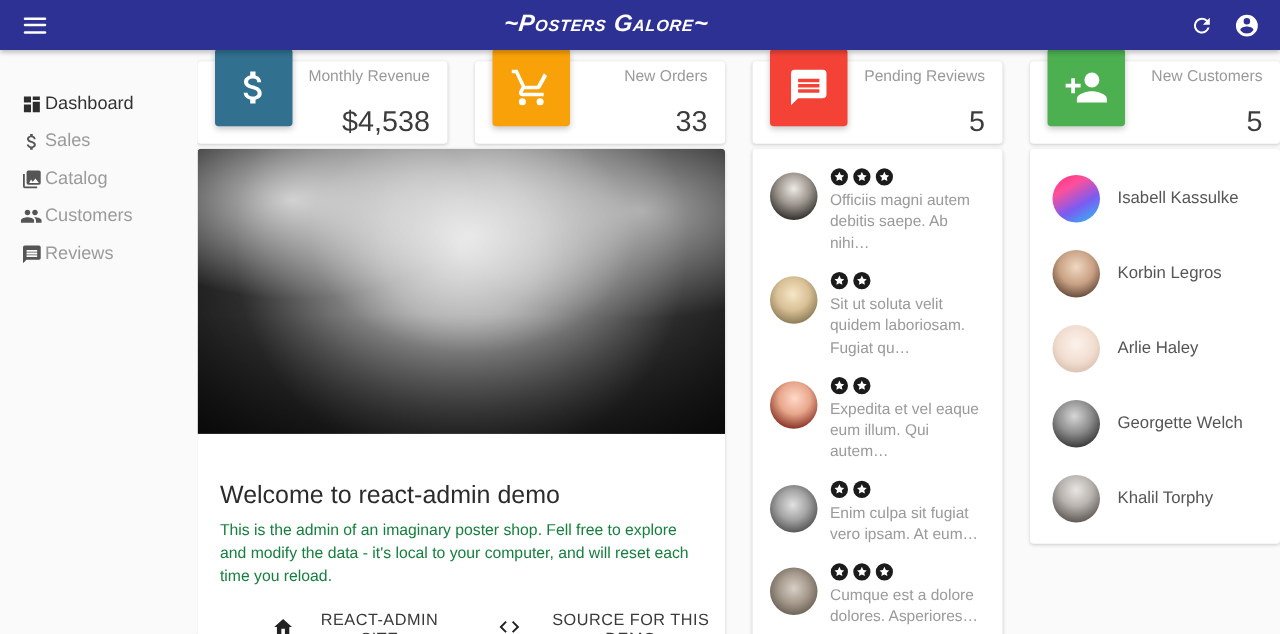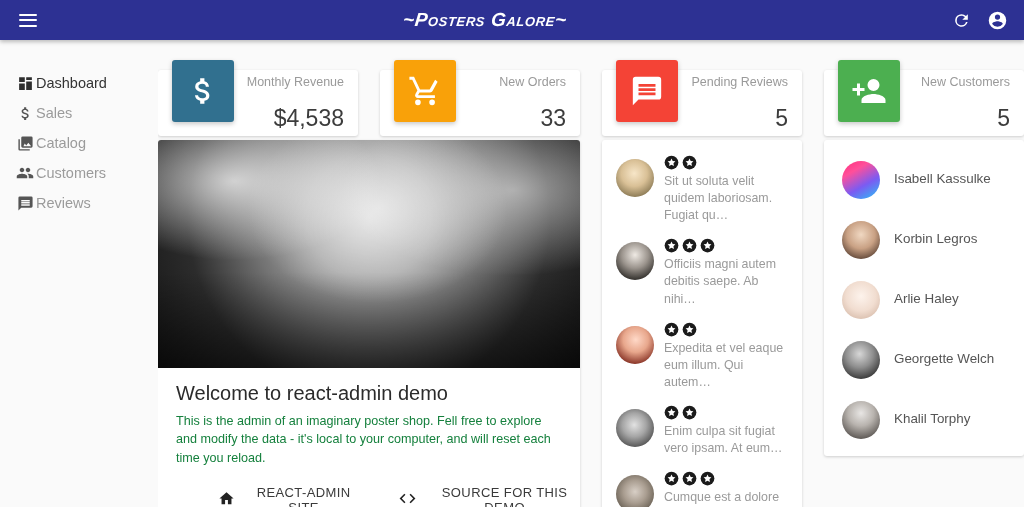--- a/index.html
+++ b/index.html
@@ -50,21 +50,21 @@
     cursor: pointer;
   }
   .nav-icon { width: 22px; height: 22px; display: flex; align-items: center; justify-content: center; flex: 0 0 22px; }
   .nav-label { font-size: 14.5px; color: #9b9b9b; line-height: 1; }
   .nav-item.active .nav-label { color: #333; }
   .nav-item.active .nav-icon svg { fill: #2e2e2e; }
   .nav-icon svg { fill: #555; }
   .nav-sp { height: 14px; }
 
   
-  .main { position: absolute; top: 52px; left: 158px; width: 866px; height: 430px; }
+  .main { position: absolute; top: 31px; left: 158px; width: 866px; height: 430px; }
 
   .col { position: absolute; top: 0; }
   .col-a { left: 0;   width: 200px; }
   .col-b { left: 222px; width: 200px; }
   .col-c { left: 444px; width: 200px; }
   .col-d { left: 666px; width: 200px; }
 
   
   .stat-wrap { position: relative; height: 84px; }
   .stat-card {
@@ -106,21 +106,21 @@
     position: relative;
   }
   .welcome-photo::after {
     content:""; position: absolute; inset: 0;
     background:
       radial-gradient(ellipse at 52% 30%, rgba(255,255,255,.55) 0%, rgba(255,255,255,0) 42%),
       radial-gradient(ellipse at 18% 18%, rgba(250,250,250,.75) 0%, rgba(255,255,255,0) 30%),
       radial-gradient(ellipse at 84% 22%, rgba(240,240,240,.6) 0%, rgba(255,255,255,0) 34%),
       linear-gradient(180deg, rgba(0,0,0,0) 58%, rgba(0,0,0,.55) 100%);
   }
-  .welcome-body { padding: 14px 18px 4px 18px; }
+  .welcome-body { padding: 14px 18px 4px 18px; margin-top: 24px; }
   .welcome-title { font-size: 20px; color: #2b2b2b; font-weight: normal; margin-bottom: 7px; }
   .welcome-text { font-size: 12.6px; color: #15803d; line-height: 1.45; }
   .welcome-actions { display: flex; align-items: center; padding: 14px 0 12px 60px; gap: 38px; }
   .wbtn { display: flex; align-items: center; gap: 12px; cursor: pointer; background: none; border: none; padding: 0; }
   .wbtn-label { font-size: 13px; color: #3a3a3a; letter-spacing: .4px; }
 
   
   .panel {
     margin-top: 4px;
     width: 200px;
@@ -299,54 +299,54 @@
       </div>
       <div class="stat-icon" style="background:#f44336">
         <svg width="34" height="34" viewBox="0 0 24 24" fill="#fff">
             <path d="M20 2H4a2 2 0 0 0-2 2v18l4-4h14a2 2 0 0 0 2-2V4a2 2 0 0 0-2-2zm-2 10H6v-2h12v2zm0-3H6V7h12v2zm0 6H6v-2h12v2z"></path>
           </svg>
       </div>
     </div>
 
     <div class="panel">
       <div class="review-item">
+        <div class="avatar av7"></div>
+        <div class="review-main">
+          <div class="stars">
+            <svg width="15" height="15" viewBox="0 0 24 24">
+                <circle cx="12" cy="12" r="11" fill="#1b1b1b"></circle>
+                <path fill="#fff" d="M12 5.5l1.9 4 4.3.6-3.1 3 .75 4.3L12 15.4l-3.85 2 .75-4.3-3.1-3 4.3-.6z"></path>
+              </svg>
+            <svg width="15" height="15" viewBox="0 0 24 24">
+                <circle cx="12" cy="12" r="11" fill="#1b1b1b"></circle>
+                <path fill="#fff" d="M12 5.5l1.9 4 4.3.6-3.1 3 .75 4.3L12 15.4l-3.85 2 .75-4.3-3.1-3 4.3-.6z"></path>
+              </svg>
+            <svg width="15" height="15" viewBox="0 0 24 24">
+                <circle cx="12" cy="12" r="11" fill="#1b1b1b"></circle>
+                <path fill="#fff" d="M12 5.5l1.9 4 4.3.6-3.1 3 .75 4.3L12 15.4l-3.85 2 .75-4.3-3.1-3 4.3-.6z"></path>
+              </svg>
+          </div>
+          <div class="review-text">Officiis magni autem debitis saepe. Ab nihi…</div>
+        </div>
+      </div>
+
+      <div class="review-item">
         <div class="avatar av6"></div>
         <div class="review-main">
           <div class="stars">
             <svg width="15" height="15" viewBox="0 0 24 24">
                 <circle cx="12" cy="12" r="11" fill="#1b1b1b"></circle>
                 <path fill="#fff" d="M12 5.5l1.9 4 4.3.6-3.1 3 .75 4.3L12 15.4l-3.85 2 .75-4.3-3.1-3 4.3-.6z"></path>
               </svg>
             <svg width="15" height="15" viewBox="0 0 24 24">
                 <circle cx="12" cy="12" r="11" fill="#1b1b1b"></circle>
                 <path fill="#fff" d="M12 5.5l1.9 4 4.3.6-3.1 3 .75 4.3L12 15.4l-3.85 2 .75-4.3-3.1-3 4.3-.6z"></path>
               </svg>
           </div>
           <div class="review-text">Sit ut soluta velit quidem laboriosam. Fugiat qu…</div>
-        </div>
-      </div>
-
-      <div class="review-item">
-        <div class="avatar av7"></div>
-        <div class="review-main">
-          <div class="stars">
-            <svg width="15" height="15" viewBox="0 0 24 24">
-                <circle cx="12" cy="12" r="11" fill="#1b1b1b"></circle>
-                <path fill="#fff" d="M12 5.5l1.9 4 4.3.6-3.1 3 .75 4.3L12 15.4l-3.85 2 .75-4.3-3.1-3 4.3-.6z"></path>
-              </svg>
-            <svg width="15" height="15" viewBox="0 0 24 24">
-                <circle cx="12" cy="12" r="11" fill="#1b1b1b"></circle>
-                <path fill="#fff" d="M12 5.5l1.9 4 4.3.6-3.1 3 .75 4.3L12 15.4l-3.85 2 .75-4.3-3.1-3 4.3-.6z"></path>
-              </svg>
-            <svg width="15" height="15" viewBox="0 0 24 24">
-                <circle cx="12" cy="12" r="11" fill="#1b1b1b"></circle>
-                <path fill="#fff" d="M12 5.5l1.9 4 4.3.6-3.1 3 .75 4.3L12 15.4l-3.85 2 .75-4.3-3.1-3 4.3-.6z"></path>
-              </svg>
-          </div>
-          <div class="review-text">Officiis magni autem debitis saepe. Ab nihi…</div>
         </div>
       </div>
 
       <div class="review-item">
         <div class="avatar av8"></div>
         <div class="review-main">
           <div class="stars">
             <svg width="15" height="15" viewBox="0 0 24 24">
                 <circle cx="12" cy="12" r="11" fill="#1b1b1b"></circle>
                 <path fill="#fff" d="M12 5.5l1.9 4 4.3.6-3.1 3 .75 4.3L12 15.4l-3.85 2 .75-4.3-3.1-3 4.3-.6z"></path>

